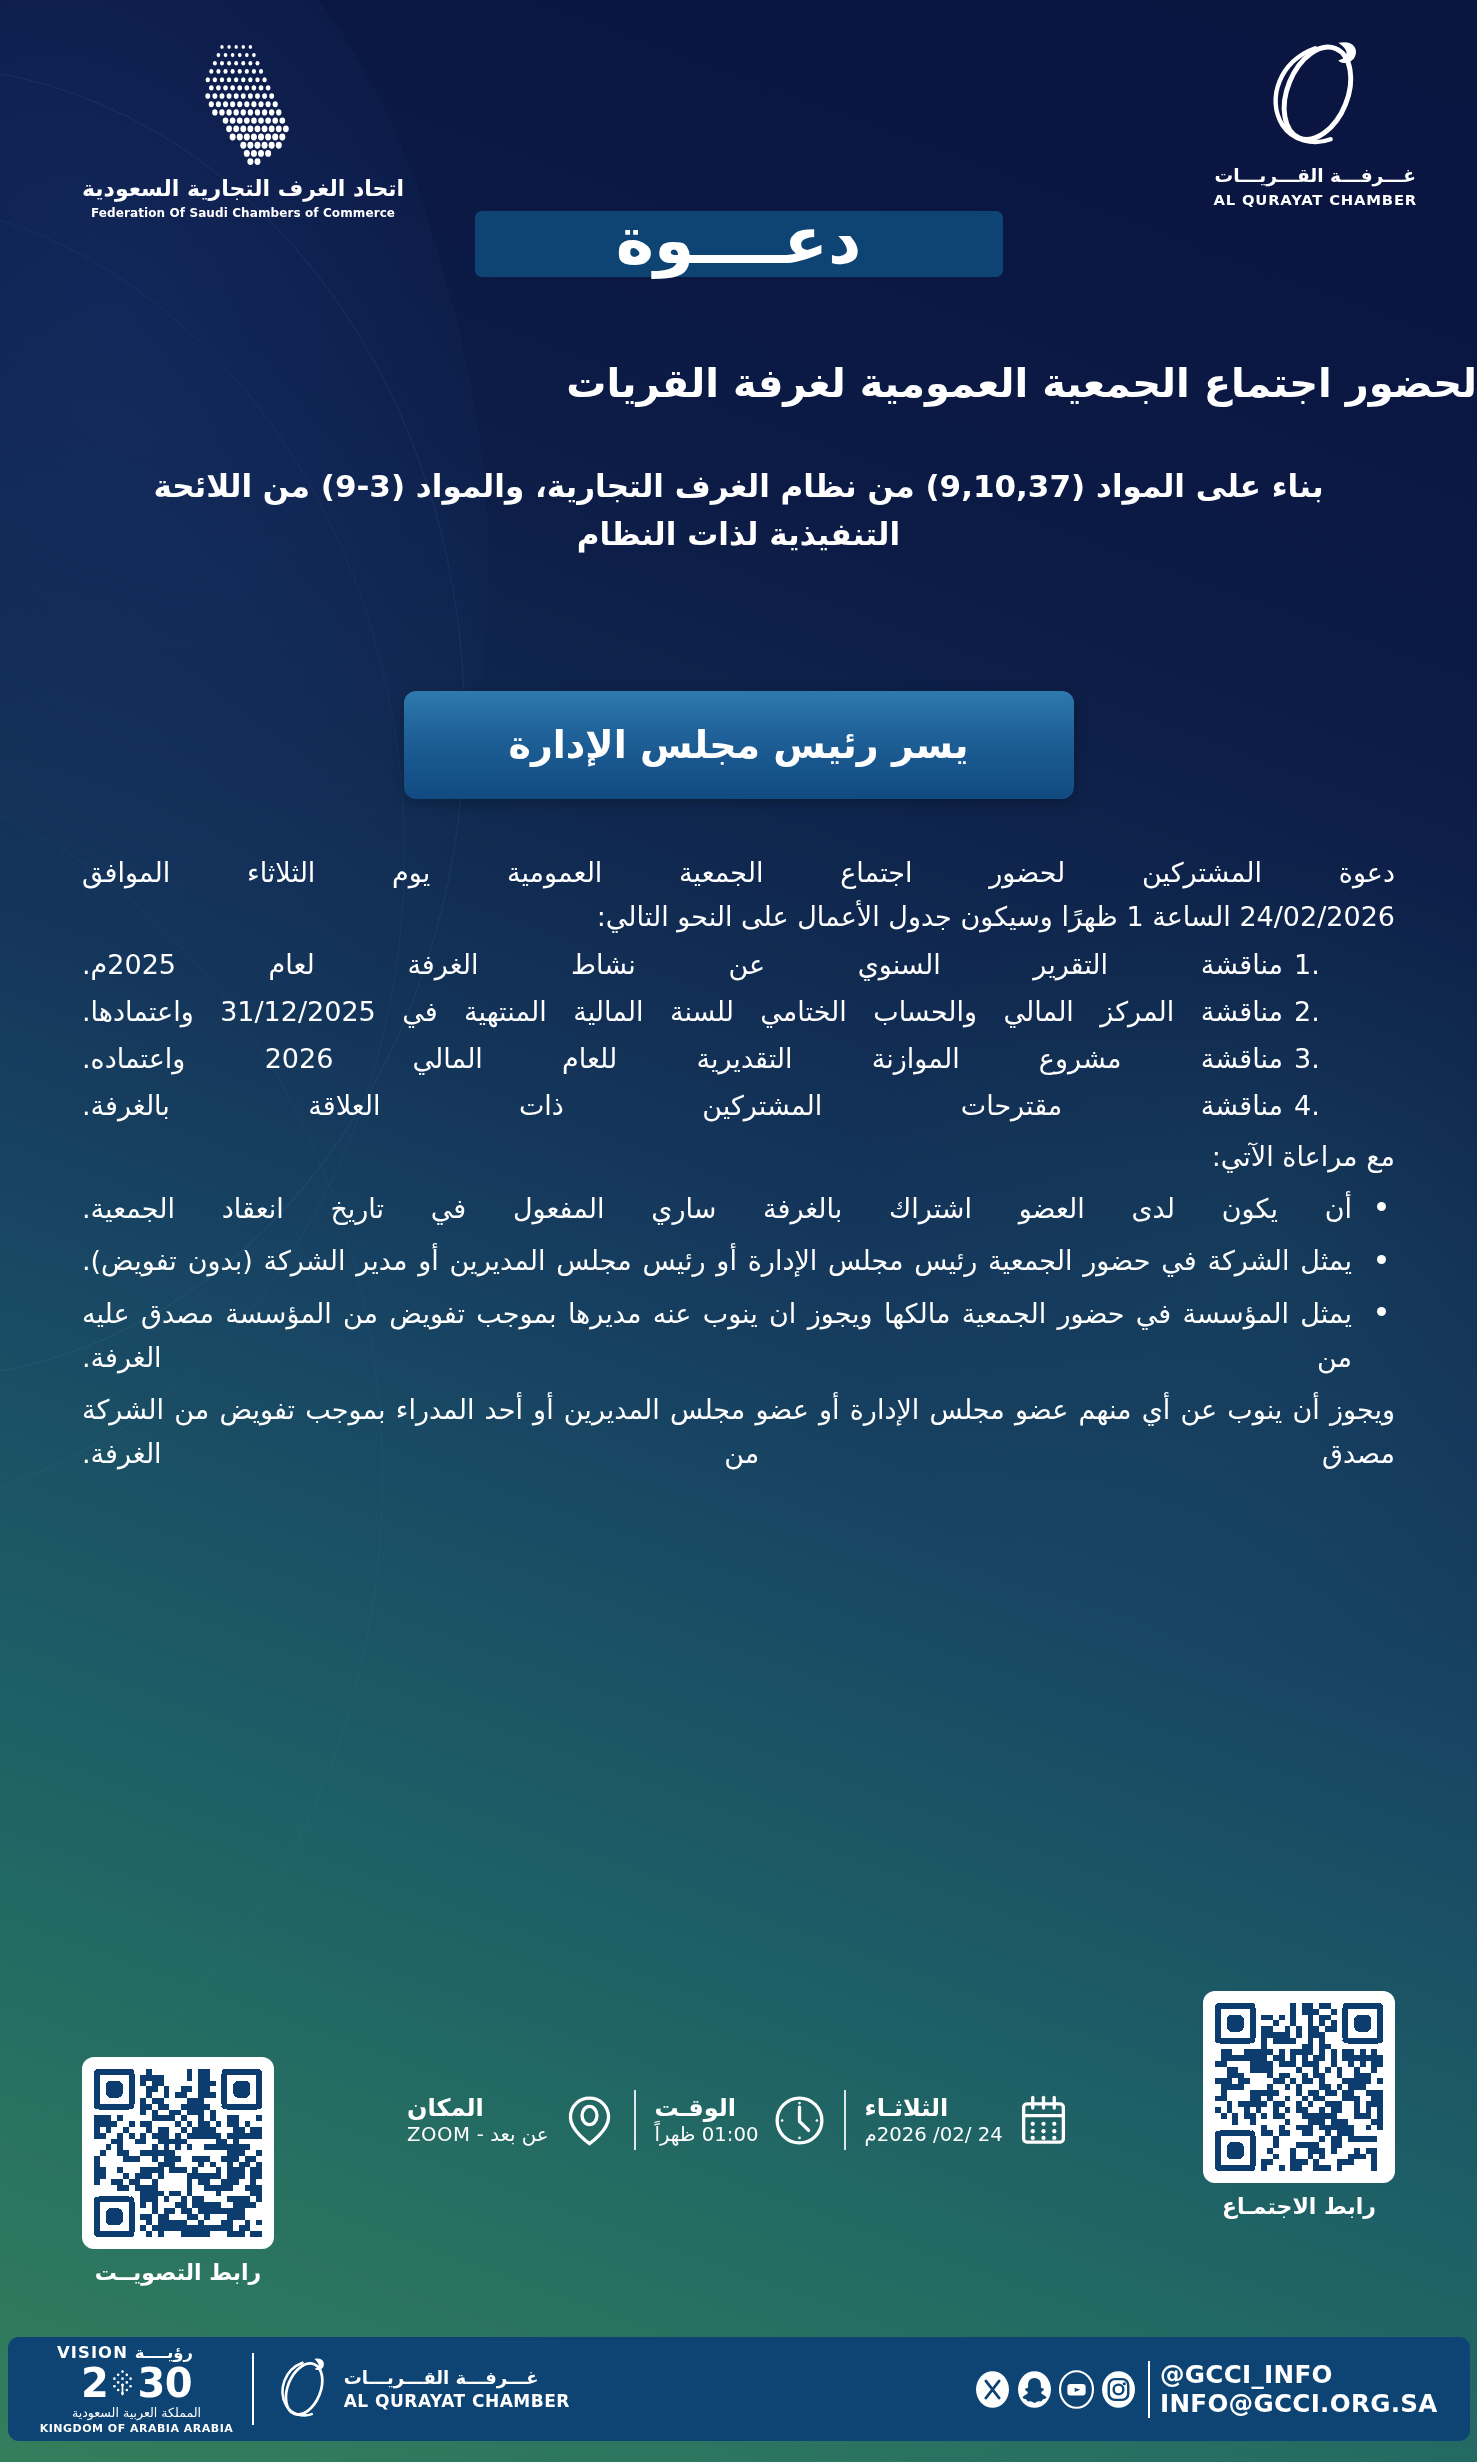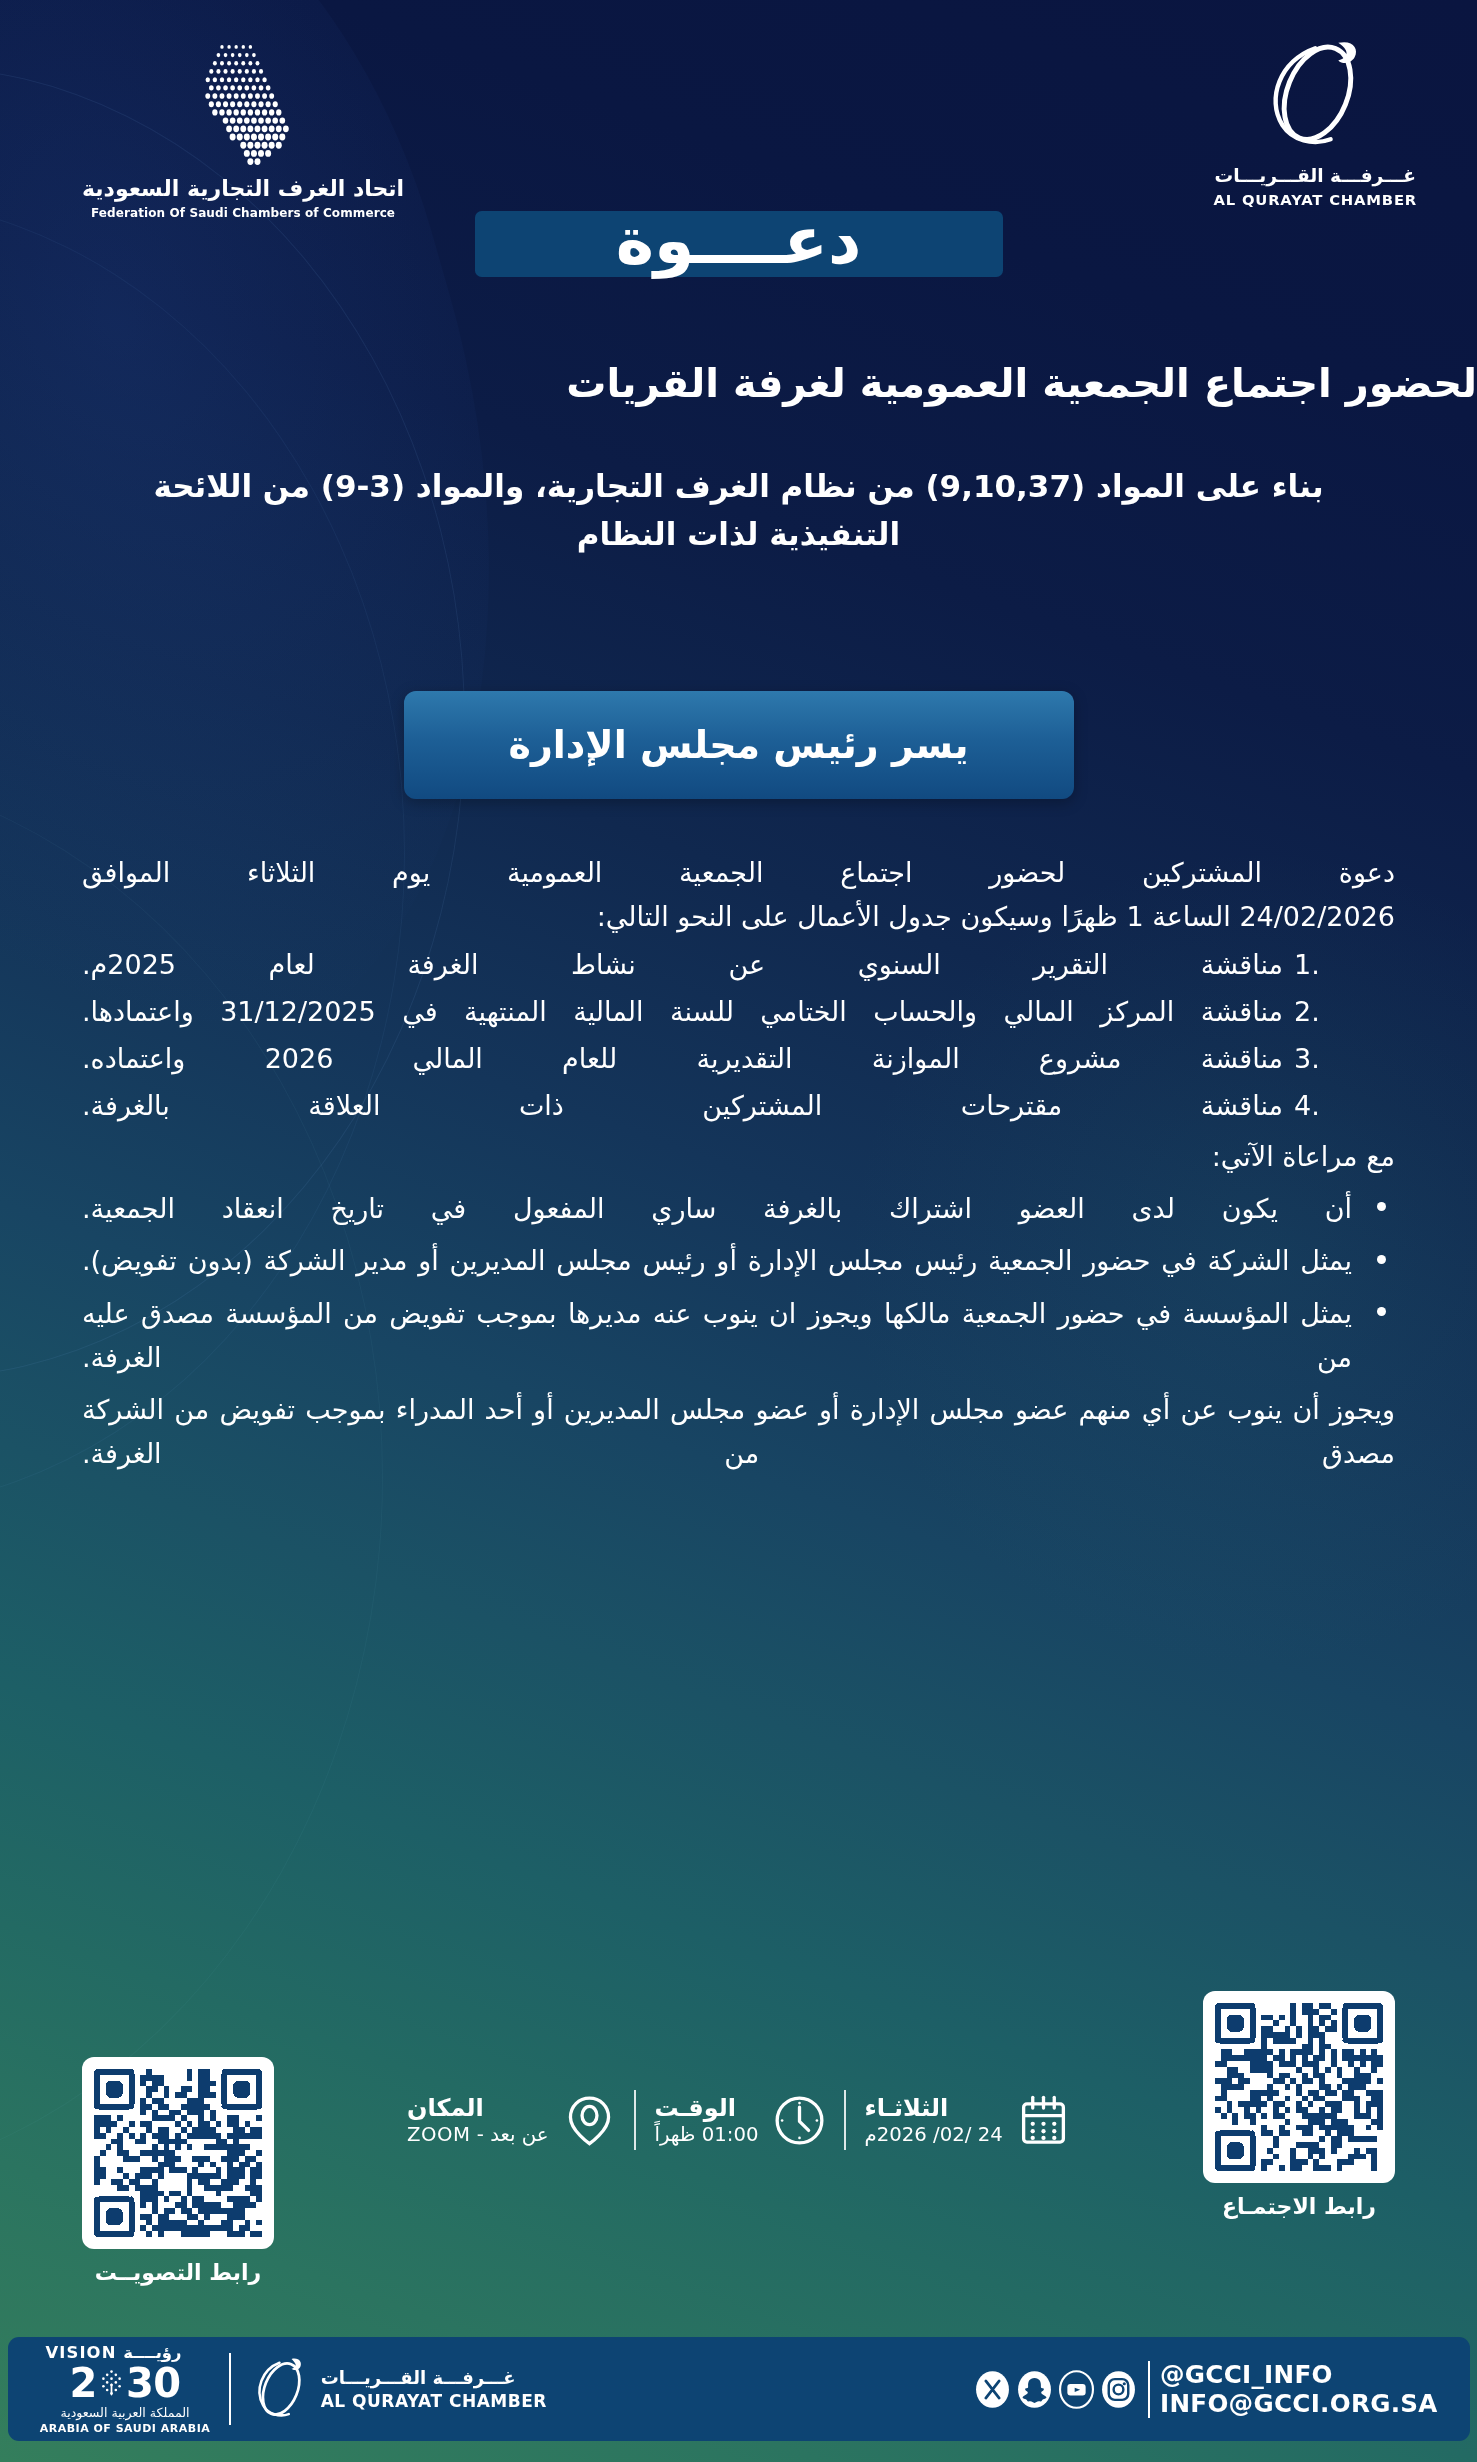--- a/index.html
+++ b/index.html
@@ -1251,21 +1251,21 @@
                 <circle cx="40" cy="35" r="2.4"></circle>
               <circle cx="17" cy="42" r="2.4"></circle>
                 <circle cx="33" cy="42" r="2.4"></circle>
               <circle cx="25" cy="48" r="2.4"></circle>
               <rect x="23.4" y="30" width="3.2" height="22" rx="1.4"></rect>
             </g>
           </svg>
           <span>30</span>
         </div>
         <div class="v2030-bot-ar">المملكة العربية السعودية</div>
-        <div class="v2030-bot-en">ARABIA OF SAUDI ARABIA</div>
+        <div class="v2030-bot-en">KINGDOM OF ARABIA ARABIA</div>
       </div>
 
       <div class="flogo-sep"></div>
 
       <div class="aq-footer">
         <svg class="aq-footer-mark" viewBox="0 0 108 130">
           <ellipse cx="57" cy="64" rx="30" ry="49" fill="none" stroke="#fff" stroke-width="5" transform="rotate(22 57 64)"></ellipse>
           <path d="M54 16 C22 28 8 66 24 94 C33 110 54 116 71 110" fill="none" stroke="#fff" stroke-width="4.6" stroke-linecap="round"></path>
           <path d="M76 9 C90 6 96 15 92 24 C89 30 80 31 76 27 C81 26 85 22 83 18 C81.5 14.5 78.5 11.5 76 9 Z" fill="#fff"></path>
         </svg>

